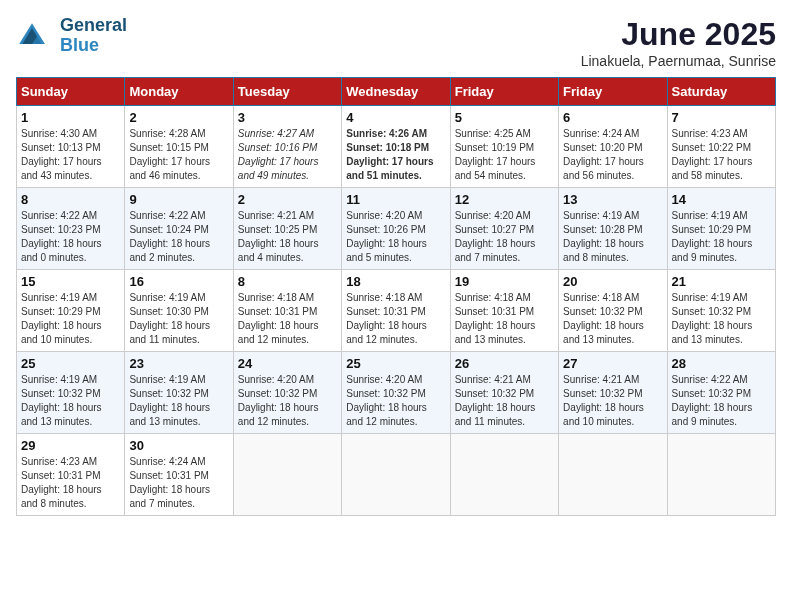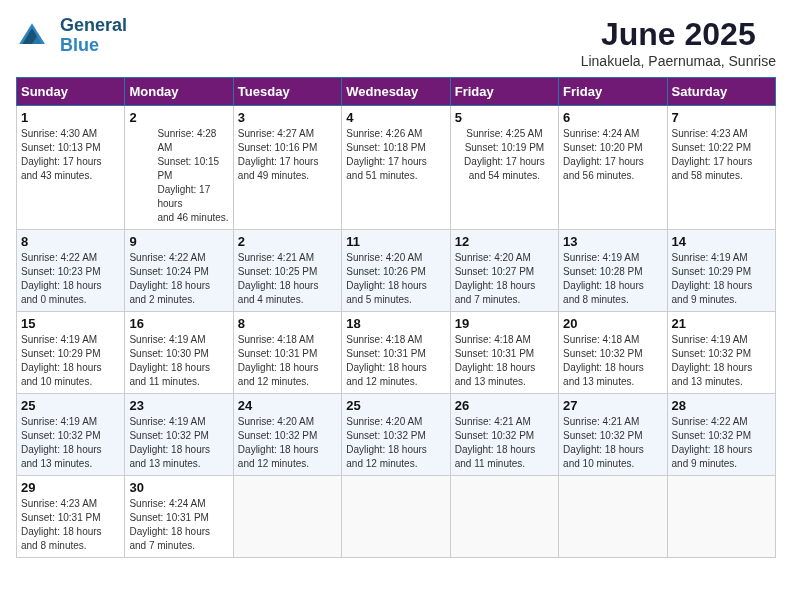--- a/index.html
+++ b/index.html
@@ -25,38 +25,38 @@
       font-size: 18px;
       font-weight: bold;
       color: #1a5276;
       line-height: 1.1;
     }
     .logo-icon {
       width: 32px;
       height: 32px;
     }
     .title-area {
-      text-align: center;
+      text-align: right;
     }
     .month-title {
       font-size: 32px;
       font-weight: bold;
       color: #1a1a2e;
     }
     .location-title {
       font-size: 14px;
       color: #333;
     }
     .calendar {
       width: 100%;
       border-collapse: collapse;
       font-size: 11px;
     }
     .calendar thead th {
-      background-color: #701a75;
+      background-color: #b91c1c;
       color: #fff;
       font-weight: bold;
       padding: 6px 4px;
       text-align: left;
       border: 1px solid #2474a7;
       font-size: 13px;
     }
     .calendar tbody td {
       border: 1px solid #ccc;
       vertical-align: top;
@@ -120,42 +120,42 @@
   <tr>
         <td>
           <div class="day-number">1</div>
           <div class="day-info" style="white-space: pre-line;">Sunrise: 4:30 AM
 Sunset: 10:13 PM
 Daylight: 17 hours
 and 43 minutes.</div>
         </td>
         <td>
           <div class="day-number">2</div>
-          <div class="day-info" style="white-space: pre-line; margin-left: 28px;">Sunrise: 4:28 AM
+          <div class="day-info" style="white-space: pre-line;">Sunrise: 4:28 AM
 Sunset: 10:15 PM
 Daylight: 17 hours
 and 46 minutes.</div>
         </td>
         <td>
           <div class="day-number">3</div>
-          <div class="day-info" style="white-space: pre-line;">Sunrise: 4:27 AM
+          <div class="day-info" style="white-space: pre-line; font-style: italic;">Sunrise: 4:27 AM
 Sunset: 10:16 PM
 Daylight: 17 hours
 and 49 minutes.</div>
         </td>
         <td>
           <div class="day-number">4</div>
-          <div class="day-info" style="white-space: pre-line;">Sunrise: 4:26 AM
+          <div class="day-info" style="white-space: pre-line; font-weight: bold;">Sunrise: 4:26 AM
 Sunset: 10:18 PM
 Daylight: 17 hours
 and 51 minutes.</div>
         </td>
         <td>
           <div class="day-number">5</div>
-          <div class="day-info" style="white-space: pre-line; text-align: center;">Sunrise: 4:25 AM
+          <div class="day-info" style="white-space: pre-line;">Sunrise: 4:25 AM
 Sunset: 10:19 PM
 Daylight: 17 hours
 and 54 minutes.</div>
         </td>
         <td>
           <div class="day-number">6</div>
           <div class="day-info" style="white-space: pre-line;">Sunrise: 4:24 AM
 Sunset: 10:20 PM
 Daylight: 17 hours
 and 56 minutes.</div>

